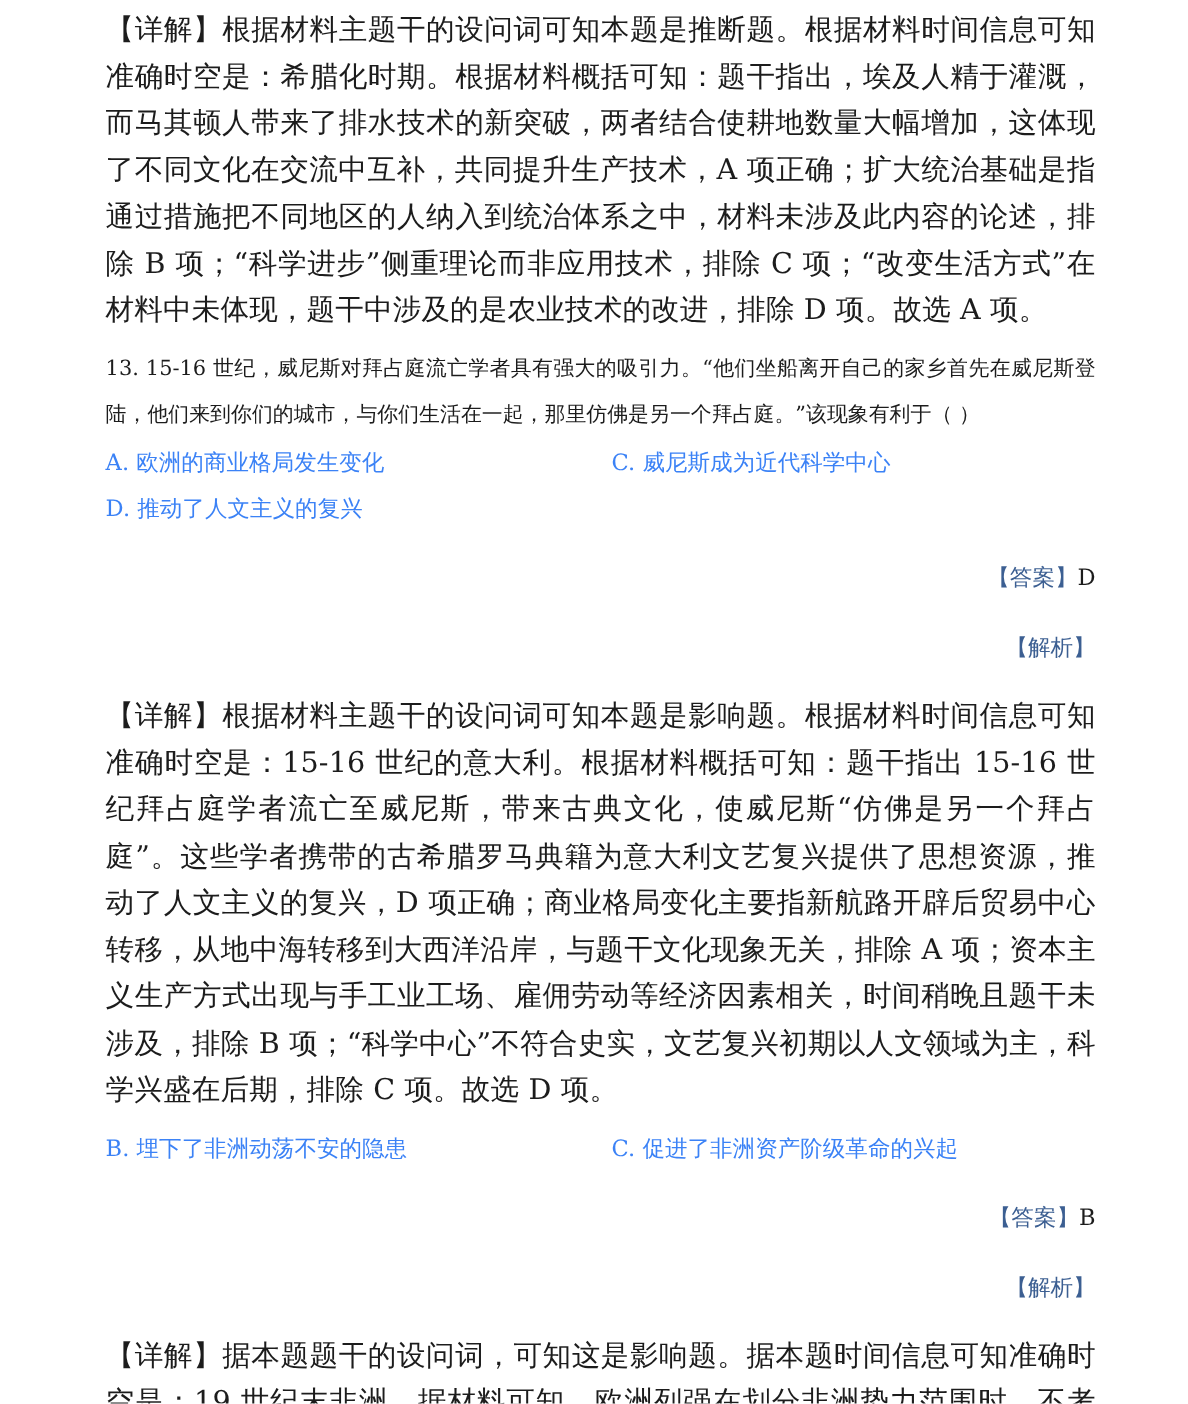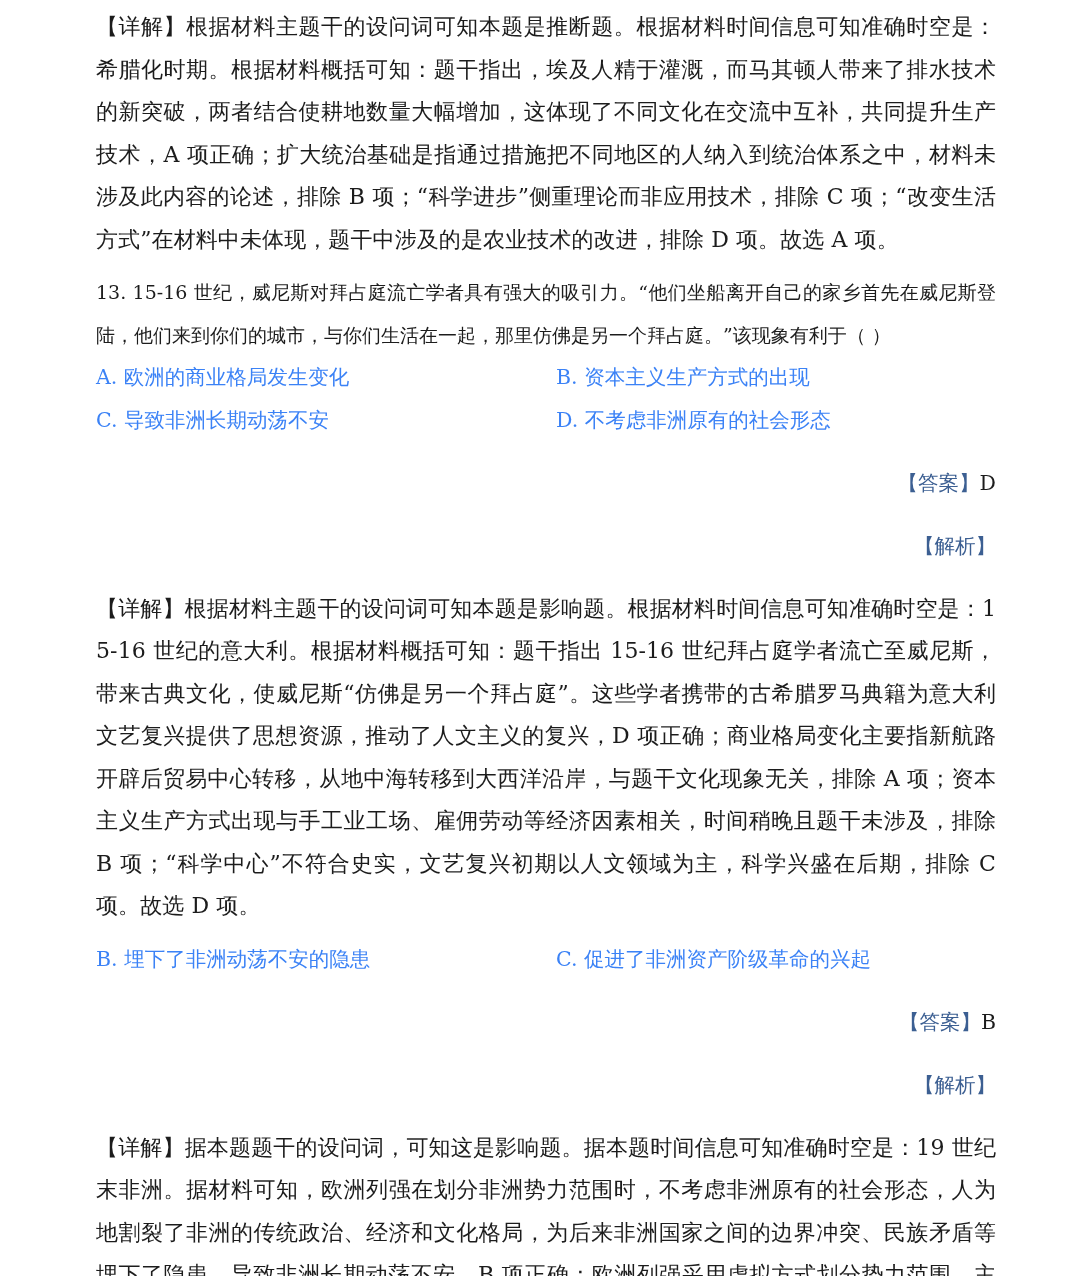--- a/index.html
+++ b/index.html
@@ -23,21 +23,21 @@
   }
   .content {
     position: absolute;
     left: 96px;
     top: 0px;
     width: 900px;
   }
 
   
   .para {
-    font-size: 22px;
+    font-size: 26px;
     line-height: 42.5px;
     text-align: justify;
     text-justify: inter-ideograph;
     margin: 0;
     letter-spacing: 0.1px;
     word-break: break-all;
     color: #1c1c1c;
   }
   .para.first {
     margin-top: 6px;
@@ -98,23 +98,22 @@
   <div class="content">
 
     <p class="para first"><span>【详解】</span><span>根据材料主题干的设问词可知本题是推断题。根据材料时间信息可知准确时空是：希腊化时期。根据材料概括可知：题干指出，埃及人精于灌溉，而马其顿人带来了排水技术的新突破，两者结合使耕地数量大幅增加，这体现了不同文化在交流中互补，共同提升生产技术，A 项正确；扩大统治基础是指通过措施把不同地区的人纳入到统治体系之中，材料未涉及此内容的论述，排除 B 项；“科学进步”侧重理论而非应用技术，排除 C 项；“改变生活方式”在材料中未体现，题干中涉及的是农业技术的改进，排除 D 项。故选 A 项。</span></p>
 
     <div class="spacer-sm"></div>
 
     <p class="question"><span>13.</span> <span>15-16 世纪，威尼斯对拜占庭流亡学者具有强大的吸引力。“他们坐船离开自己的家乡首先在威尼斯登陆，他们来到你们的城市，与你们生活在一起，那里仿佛是另一个拜占庭。”该现象有利于（    ）</span></p>
 
     <div class="options">
       <div class="option"><span>A.</span> <span>欧洲的商业格局发生变化</span></div>
-      <div class="option"><span>B.</span> <span>资本主义生产方式的出现</span></div>
-      <div class="option"><span>C.</span> <span>导致非洲长期动荡不安</span></div>
-      <div class="option"><span>D.</span> <span>不考虑非洲原有的社会形态</span></div>
+      <div class="option"><span>C.</span> <span>威尼斯成为近代科学中心</span></div>
+      <div class="option"><span>D.</span> <span>推动了人文主义的复兴</span></div>
     </div>
 
     <p class="marker-line"><span class="marker">【答案】</span><span class="marker-value">D</span></p>
 
     <p class="marker-line"><span class="marker">【解析】</span></p>
 
     <p class="para"><span>【详解】</span><span>根据材料主题干的设问词可知本题是影响题。根据材料时间信息可知准确时空是：15-16 世纪的意大利。根据材料概括可知：题干指出 15-16 世纪拜占庭学者流亡至威尼斯，带来古典文化，使威尼斯“仿佛是另一个拜占庭”。这些学者携带的古希腊罗马典籍为意大利文艺复兴提供了思想资源，推动了人文主义的复兴，D 项正确；商业格局变化主要指新航路开辟后贸易中心转移，从地中海转移到大西洋沿岸，与题干文化现象无关，排除 A 项；资本主义生产方式出现与手工业工场、雇佣劳动等经济因素相关，时间稍晚且题干未涉及，排除 B 项；“科学中心”不符合史实，文艺复兴初期以人文领域为主，科学兴盛在后期，排除 C 项。故选 D 项。</span></p>
 
     <div class="spacer-sm"></div>
 

